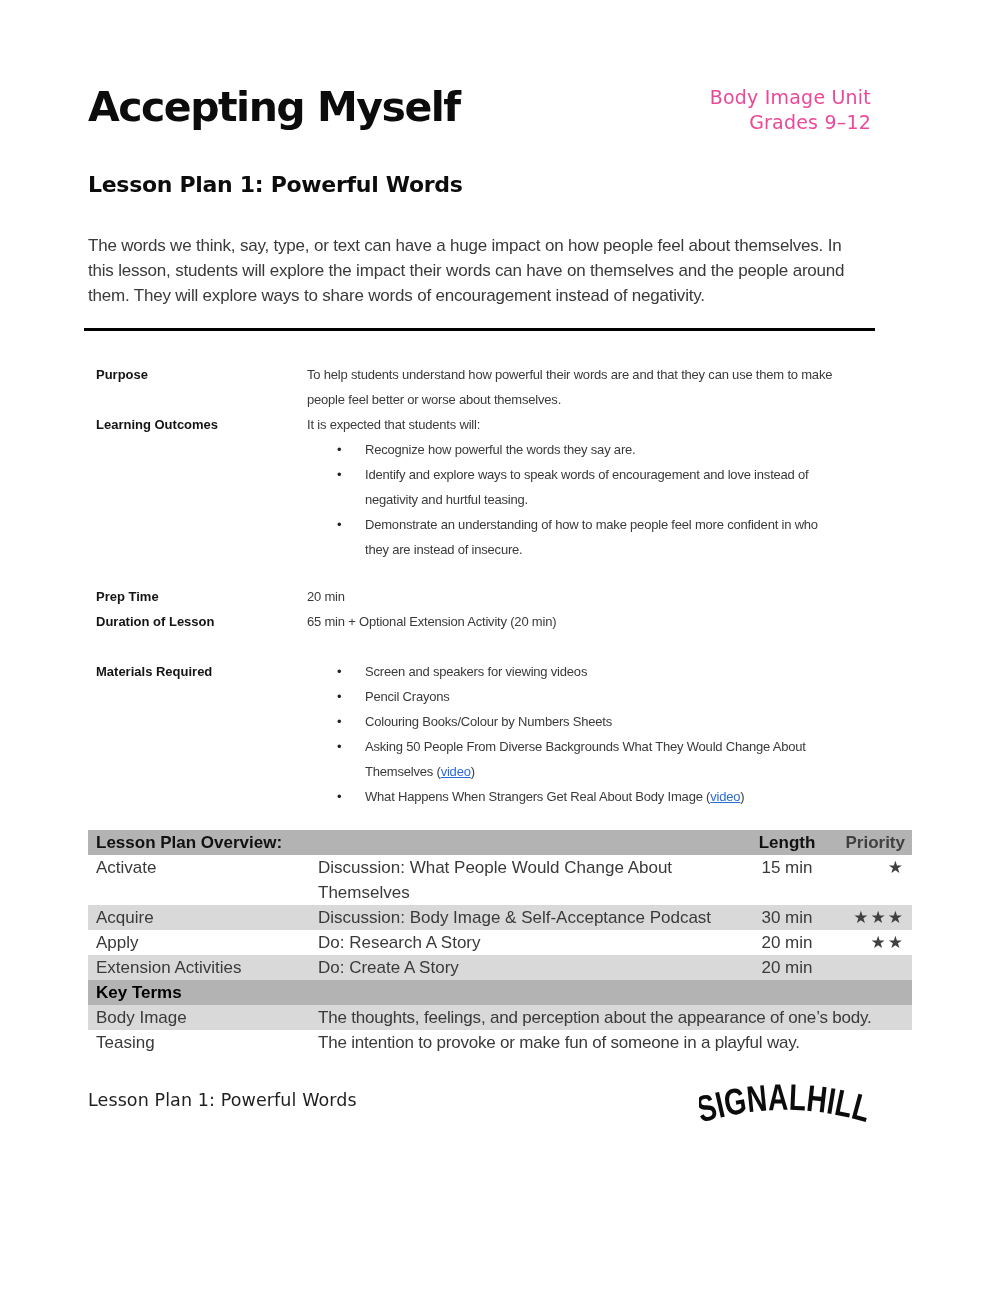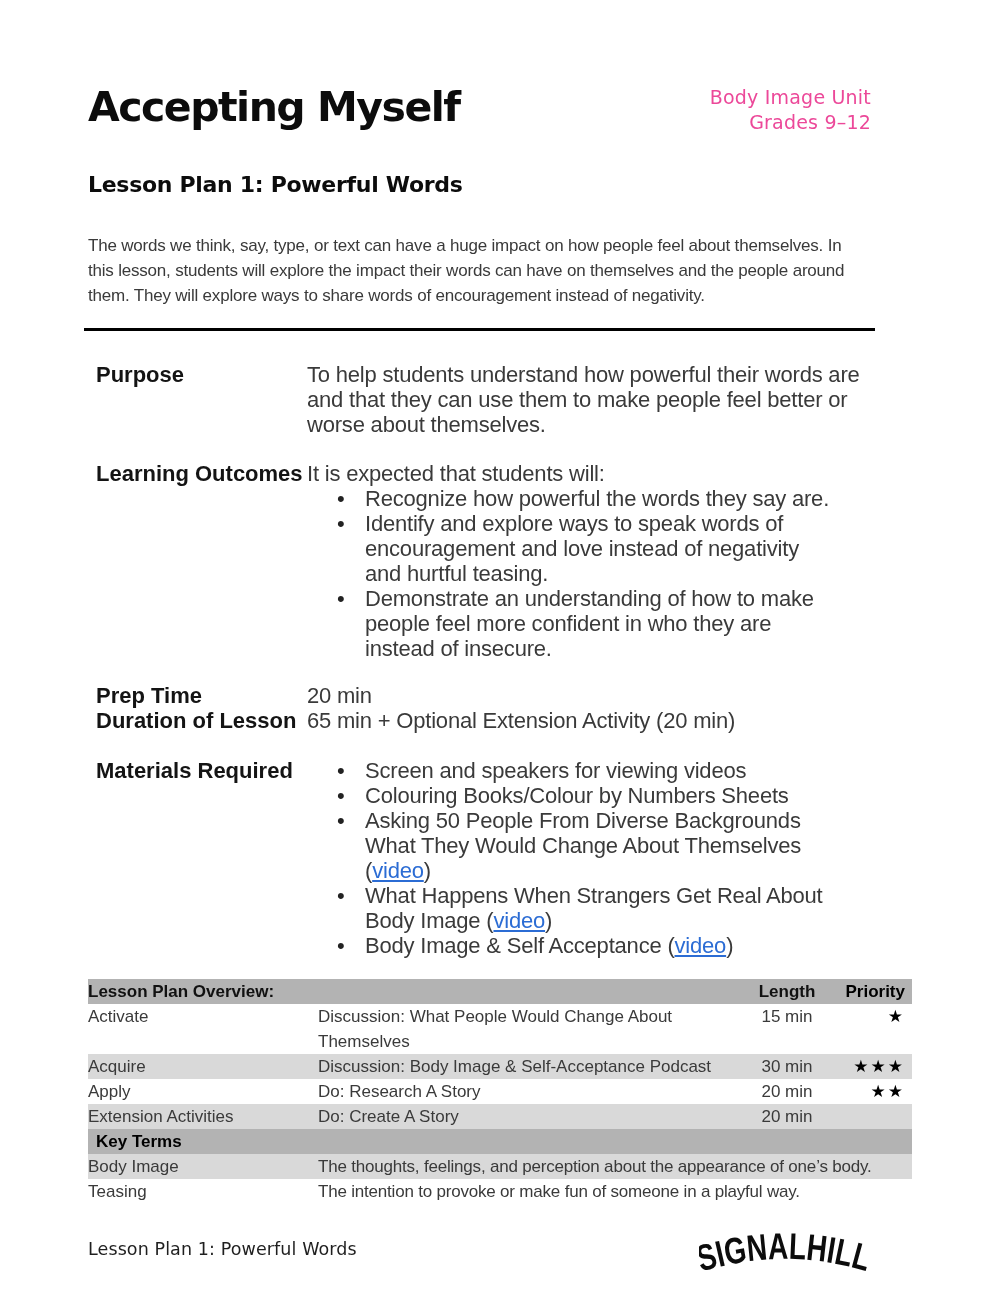--- a/index.html
+++ b/index.html
@@ -24,44 +24,44 @@
   }
   .lesson-heading {
     font-family:"DejaVu Sans", sans-serif; font-weight:bold;
     font-size:22px; line-height:28px; color:#0c0c0c; letter-spacing:-0.3px; margin-top:36px;
   }
   .intro { margin-top:34px; font-size:17px; line-height:25px; letter-spacing:-0.2px; max-width:824px; }
 
   .rule { height:3px; background:#000; border:0; margin:20px -4px 0 -4px; }
 
   
-  .details { margin-top:31px; font-size:22px; line-height:25px; }
+  .details { margin-top:31px; font-size:13px; line-height:25px; }
   .drow { display:grid; grid-template-columns:219px 1fr; }
   .dlabel { font-weight:bold; color:#141414; padding-left:8px; }
   .dval { letter-spacing:-0.2px; color:#3a3a3a; }
-  .gap24 { margin-top:24px; }
+  .gap24 { }
   .gap22 { margin-top:22px; }
   .gap25 { margin-top:25px; }
   .purpose-text { max-width:595px; }
 
   ul.bullets { margin:0; padding:0; list-style:none; max-width:530px; }
   ul.bullets li { position:relative; padding-left:58px; }
   ul.bullets li::before { content:"•"; position:absolute; left:30px; top:0; color:#222; }
 
   a.video-link { color:var(--link); text-decoration:underline; cursor:pointer; }
 
   
   .tbl { margin-top:21px; font-size:17px; line-height:25px; width:824px; }
   .trow { display:grid; grid-template-columns:230px 427px 84px 83px; }
   .thead-row { display:grid; grid-template-columns:657px 84px 83px; background:var(--thead); font-weight:bold; color:#111; }
   .shade { background:var(--talt); }
-  .c-phase { }
+  .c-phase { padding-left:8px; }
   .c-desc span { display:block; max-width:400px; }
   .c-len { text-align:center; }
-  .c-pri { text-align:right; padding-right:7px; letter-spacing:2px; color:#000000; }
+  .c-pri { text-align:right; padding-right:7px; letter-spacing:2px; color:#404040; }
   .kt-head { background:var(--thead); font-weight:bold; color:#000000; padding-left:8px; }
   .ktrow { display:grid; grid-template-columns:230px 1fr; }
   .kt-def { letter-spacing:-0.2px; }
   .kt-def span { display:block; max-width:590px; }
 
   
   .footer { display:flex; justify-content:space-between; align-items:center; margin-top:14px; }
   .page-label { font-family:"DejaVu Sans", sans-serif; font-size:17.5px; color:#1f1f1f; letter-spacing:0.1px; }
   .logo svg { display:block; }
   .logo text { fill:#0c0c0c; }
@@ -112,24 +112,24 @@
     <div class="drow">
       <div class="dlabel">Duration of Lesson</div>
       <div class="dval">65 min + Optional Extension Activity (20 min)</div>
     </div>
 
     <div class="drow gap25">
       <div class="dlabel">Materials Required</div>
       <div class="dval">
         <ul class="bullets">
             <li><span>Screen and speakers for viewing videos</span></li>
+            <li><span>Pencil Crayons</span></li>
             <li><span>Colouring Books/Colour by Numbers Sheets</span></li>
             <li><span>Asking 50 People From Diverse Backgrounds What They Would Change About Themselves (</span><a class="video-link" href="#">video</a><span>)</span></li>
             <li><span>What Happens When Strangers Get Real About Body Image (</span><a class="video-link" href="#">video</a><span>)</span></li>
-            <li><span>Body Image &amp; Self Acceptance (</span><a class="video-link" href="#">video</a><span>)</span></li>
           </ul>
       </div>
     </div>
 
   </div>
 
   <div class="tbl">
     <div class="thead-row">
       <div class="c-phase">Lesson Plan Overview:</div>
       <div class="c-len">Length</div>

